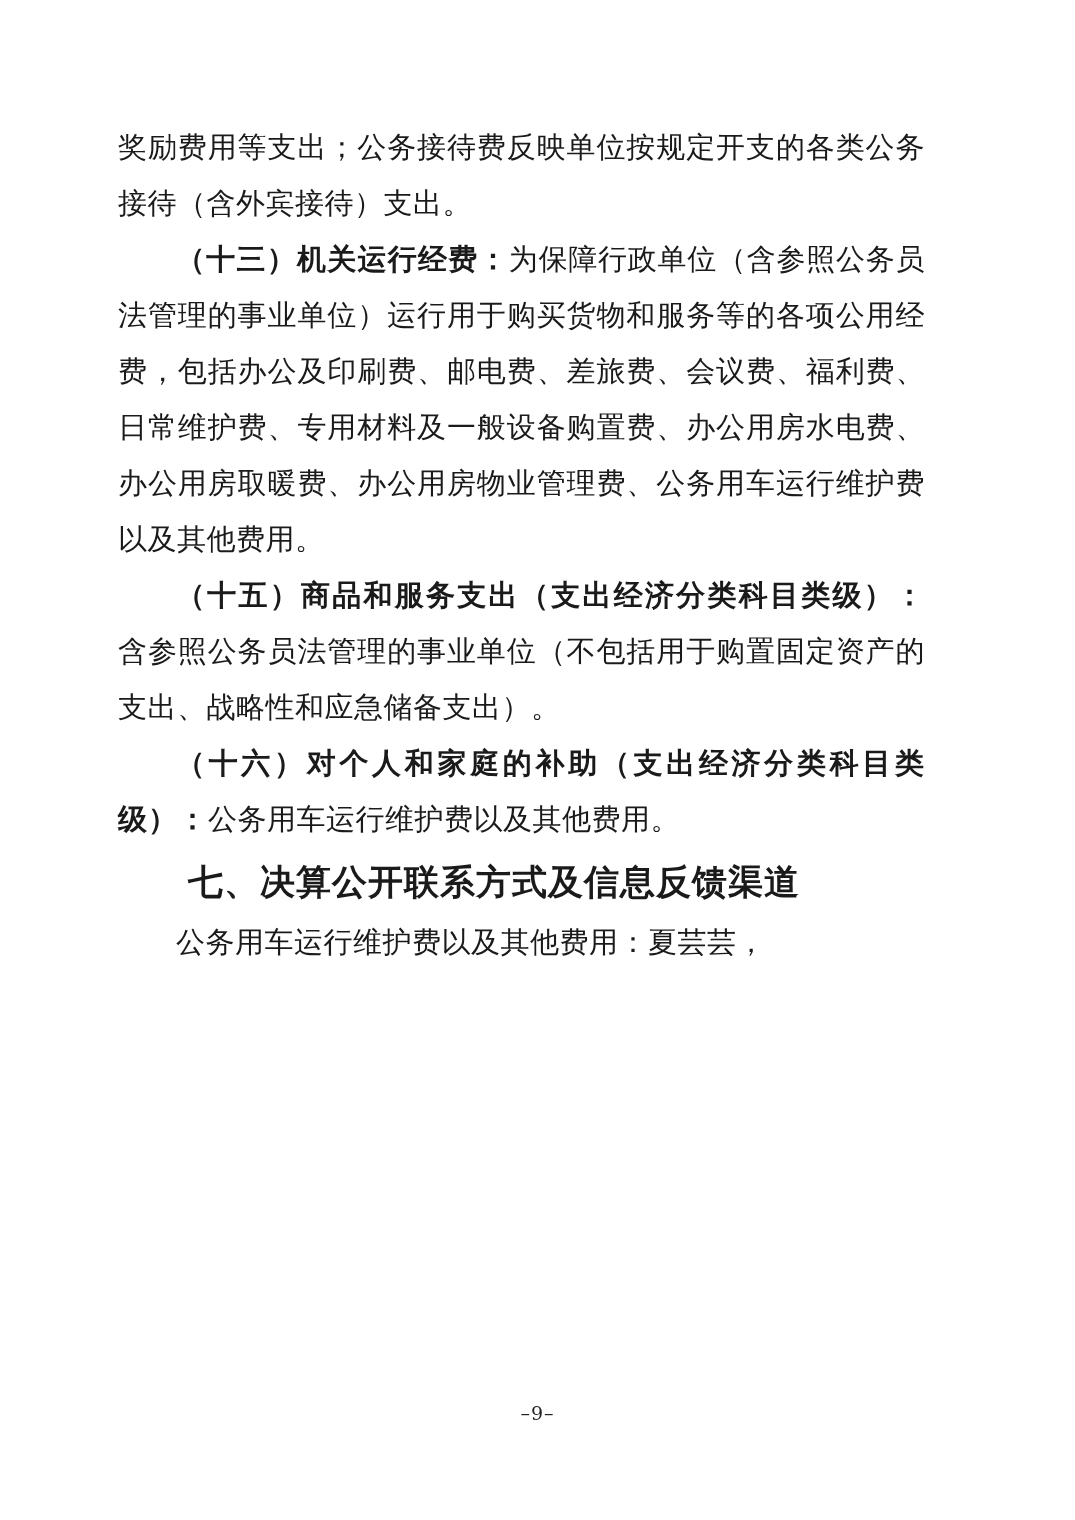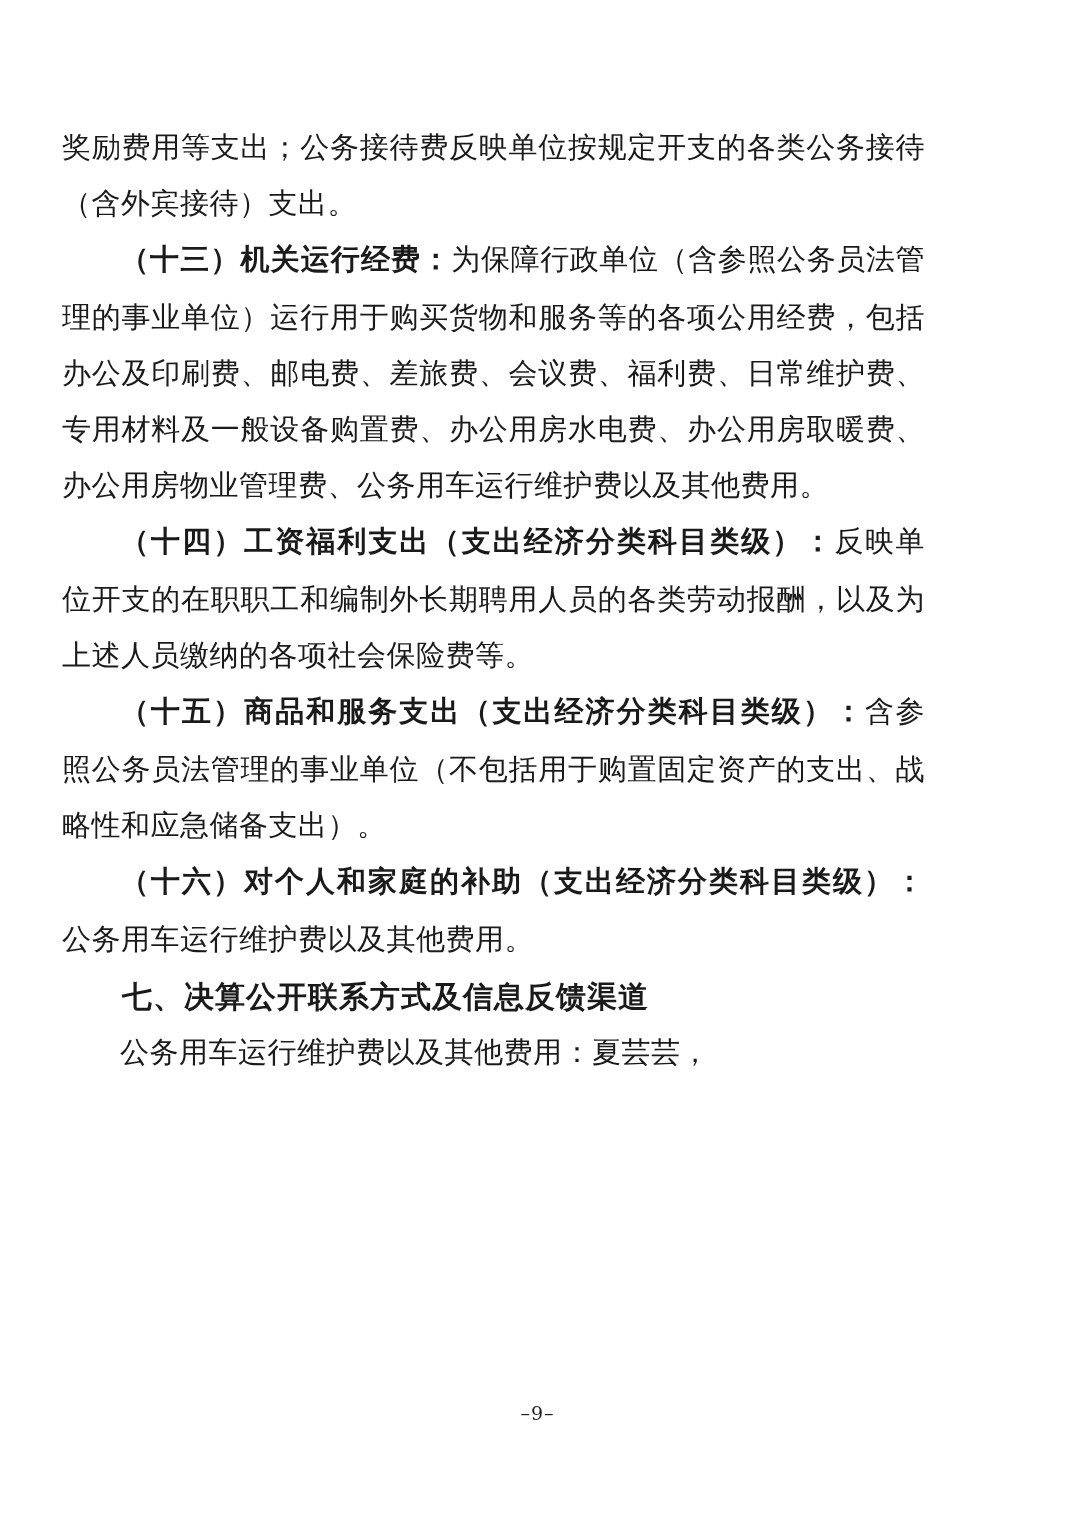--- a/index.html
+++ b/index.html
@@ -6,21 +6,21 @@
     margin: 0;
     padding: 0;
     background: #ffffff;
   }
   .page {
     position: relative;
     width: 1075px;
     height: 1520px;
     background: #ffffff;
     box-sizing: border-box;
-    padding: 120px 150px 60px 62px;
+    padding: 120px 150px 60px 118px;
     font-family: "DejaVu Serif", "Liberation Serif", serif;
     color: #1a1a1a;
     overflow: hidden;
   }
   .body-text {
     font-size: 29px;
     line-height: 1.93;
     text-align: justify;
     text-justify: inter-ideograph;
     letter-spacing: 0.5px;
@@ -28,25 +28,25 @@
   }
   .para {
     margin: 0;
     text-indent: 2em;
   }
   .para.noindent {
     text-indent: 0;
   }
   .lead {
     font-weight: bold;
-    font-family: Liberation Mono, monospace;
+    font-family: Liberation Serif, serif;
     letter-spacing: 1px;
   }
   .section-heading {
-    font-size: 30px;
+    font-size: 35px;
     font-weight: bold;
     text-indent: 2em;
     letter-spacing: 1px;
     line-height: 1.93;
     margin: 0;
   }
   .footer {
     position: absolute;
     left: 0;
     right: 0;
@@ -66,23 +66,20 @@
   <div class="body-text">
 
     <p class="para noindent">
       <span>奖励费用等支出；公务接待费反映单位按规定开支的各类公务接待（含外宾接待）支出。</span>
     </p>
 
     <p class="para">
       <span class="lead">（十三）机关运行经费：</span><span>为保障行政单位（含参照公务员法管理的事业单位）运行用于购买货物和服务等的各项公用经费，包括办公及印刷费、邮电费、差旅费、会议费、福利费、日常维护费、专用材料及一般设备购置费、办公用房水电费、办公用房取暖费、办公用房物业管理费、公务用车运行维护费以及其他费用。</span>
     </p>
 
-    <p class="para">
-      <span class="lead">（十四）工资福利支出（支出经济分类科目类级）：</span><span>反映单位开支的在职职工和编制外长期聘用人员的各类劳动报酬，以及为上述人员缴纳的各项社会保险费等。</span>
-    </p>
 
     <p class="para">
       <span class="lead">（十五）商品和服务支出（支出经济分类科目类级）：</span><span>含参照公务员法管理的事业单位（不包括用于购置固定资产的支出、战略性和应急储备支出）。</span>
     </p>
 
     <p class="para">
       <span class="lead">（十六）对个人和家庭的补助（支出经济分类科目类级）：</span><span>公务用车运行维护费以及其他费用。</span>
     </p>
 
 

